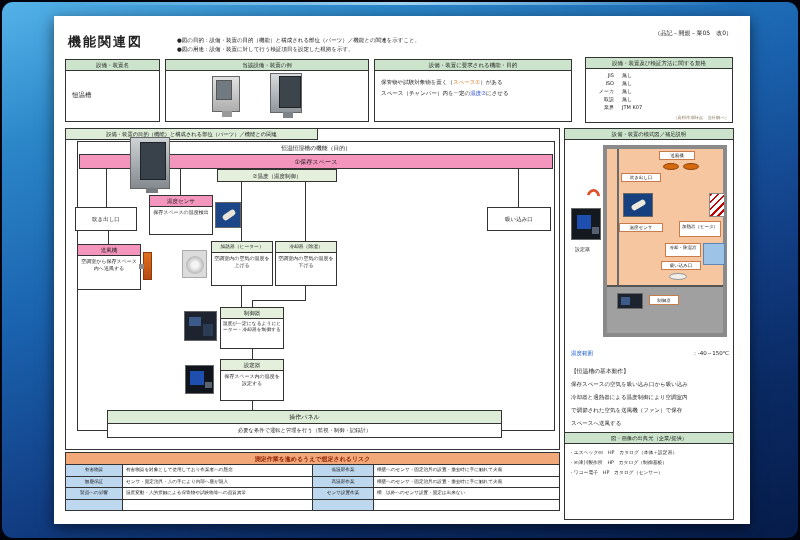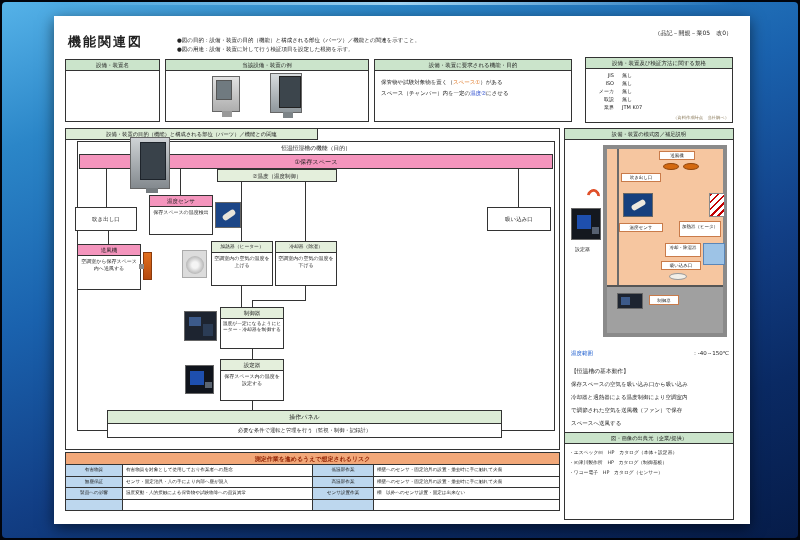--- a/index.html
+++ b/index.html
@@ -1,18 +1,18 @@
 <!DOCTYPE html>
 <html><head>
 <meta charset="utf-8">
 <style>
   html,body{margin:0;padding:0;}
   body{width:800px;height:540px;background:#01040c;overflow:hidden;
        font-family:"DejaVu Sans","Liberation Sans",sans-serif;color:#222;}
-  .screen{position:absolute;inset:2px;border-radius:4px;
+  .screen{position:absolute;inset:2px;border-radius:11px;
     background:linear-gradient(160deg,#55b2e8 0%,#2b86c8 18%,#1a62ae 40%,#123f86 62%,#0a2a64 80%,#061c49 100%);}
   .screen:before{content:"";position:absolute;left:8%;right:8%;top:0;height:3px;border-radius:3px;
     background:linear-gradient(90deg,transparent,#bfe8ff,transparent);opacity:.8;}
   .page{position:absolute;left:52px;top:14px;width:696px;height:508px;background:#fff;
     box-shadow:0 4px 14px rgba(0,0,0,.55);font-size:6px;}
   .abs{position:absolute;box-sizing:border-box;}
   .box{position:absolute;box-sizing:border-box;border:1px solid #333;background:#fff;}
   .bhead{box-sizing:border-box;border-bottom:1px solid #333;text-align:center;
          font-size:5.5px;height:11px;line-height:10px;overflow:hidden;white-space:nowrap;}
   .green{background:#cbe4cb;}
@@ -39,20 +39,21 @@
 <div class="screen">
 <div class="page">
 
   <div class="abs" style="left:14px;top:17px;font-size:13px;font-weight:bold;letter-spacing:2px;">機能関連図</div>
   <div class="abs" style="left:123px;top:21px;font-size:5.5px;white-space:nowrap;">●図の目的：設備・装置の目的（機能）と構成される部位（パーツ）／機能との関連を示すこと。</div>
   <div class="abs" style="left:123px;top:30px;font-size:5.5px;white-space:nowrap;">●図の用途：設備・装置に対して行う検証項目を設定した根拠を示す。</div>
   <div class="abs" style="right:18px;top:13px;font-size:6px;">（品記－開規－業05　改0）</div>
 
   <div class="box" style="left:11px;top:43px;width:95px;height:63px;">
     <div class="bhead green">設備・装置名</div>
+    <div style="font-size:6.5px;padding:20px 0 0 6px;">恒温槽</div>
   </div>
 
   <div class="box" style="left:111px;top:43px;width:204px;height:63px;">
     <div class="bhead green">当該設備・装置の例</div>
     <div class="photo" style="left:46px;top:16px;width:28px;height:36px;background:linear-gradient(#e2e2e2,#aeaeae);">
       <div style="position:absolute;left:3px;top:3px;width:14px;height:18px;background:#707a80;border:1px solid #555;"></div>
       <div style="position:absolute;left:9px;bottom:-6px;width:10px;height:6px;background:#9a9a9a;"></div>
     </div>
     <div class="photo" style="left:104px;top:13px;width:32px;height:40px;background:linear-gradient(#d8dcde,#8f979c);">
       <div style="position:absolute;left:8px;top:2px;width:20px;height:30px;background:#3c454c;border:1px solid #222;"></div>

